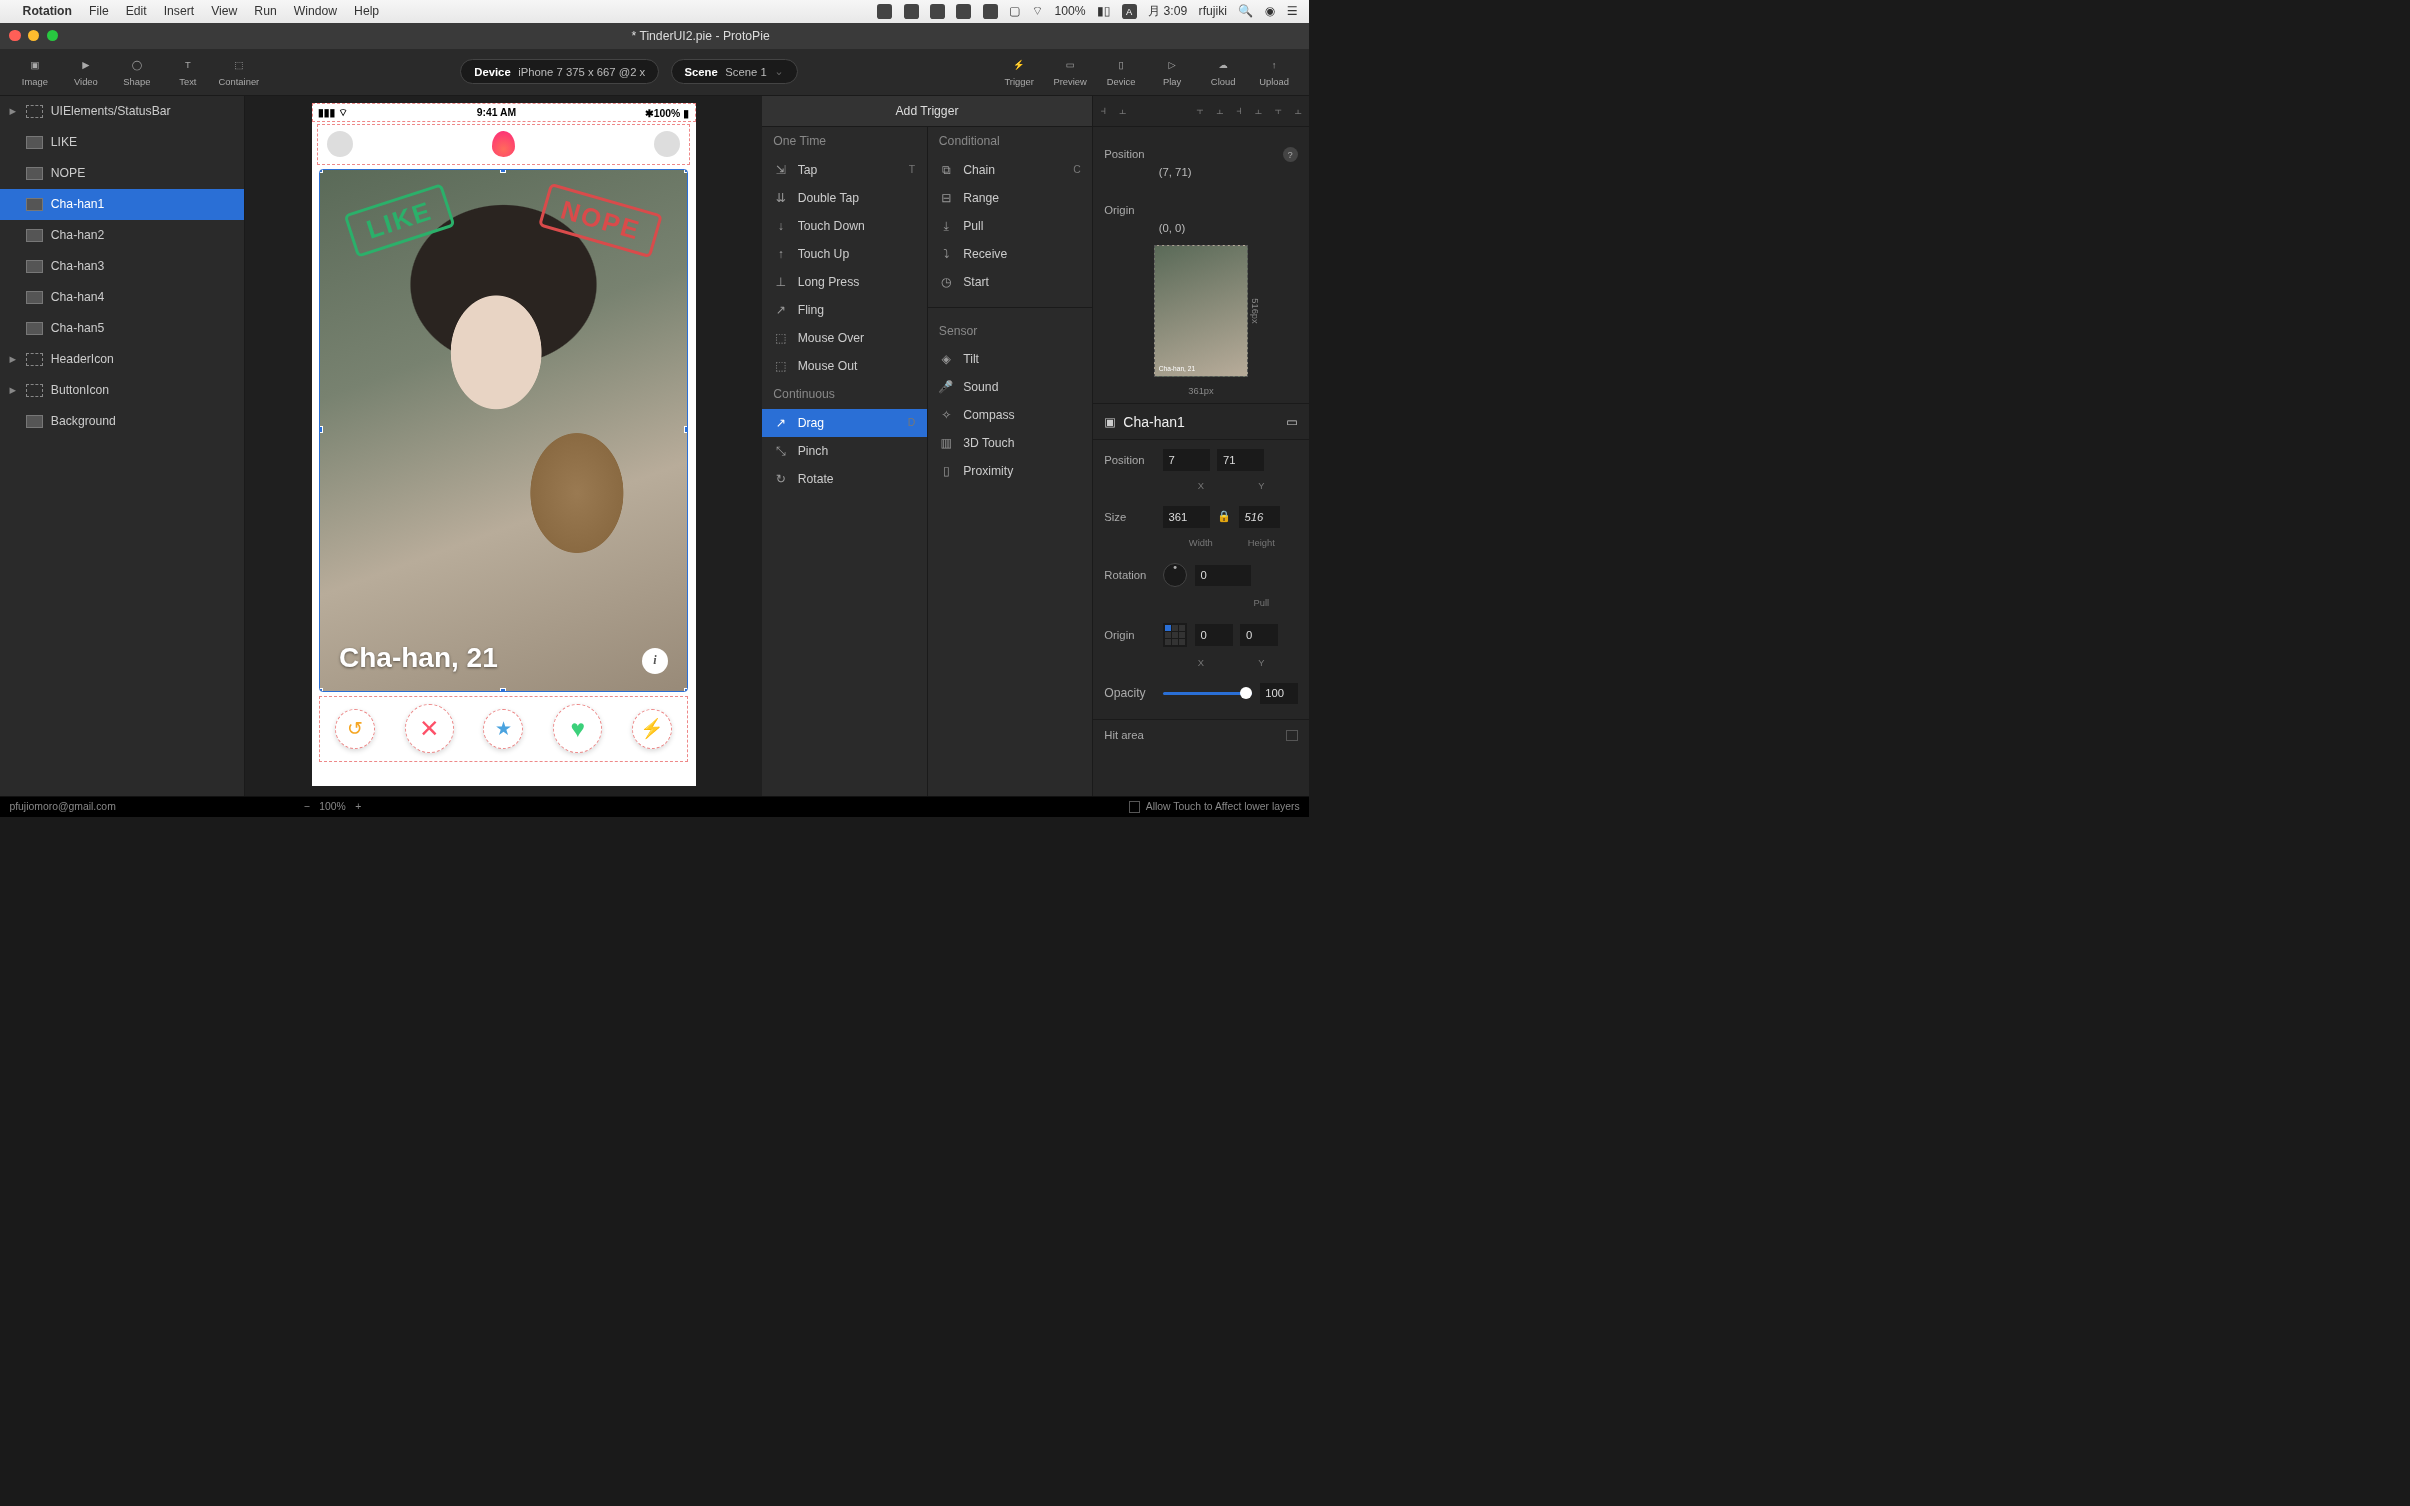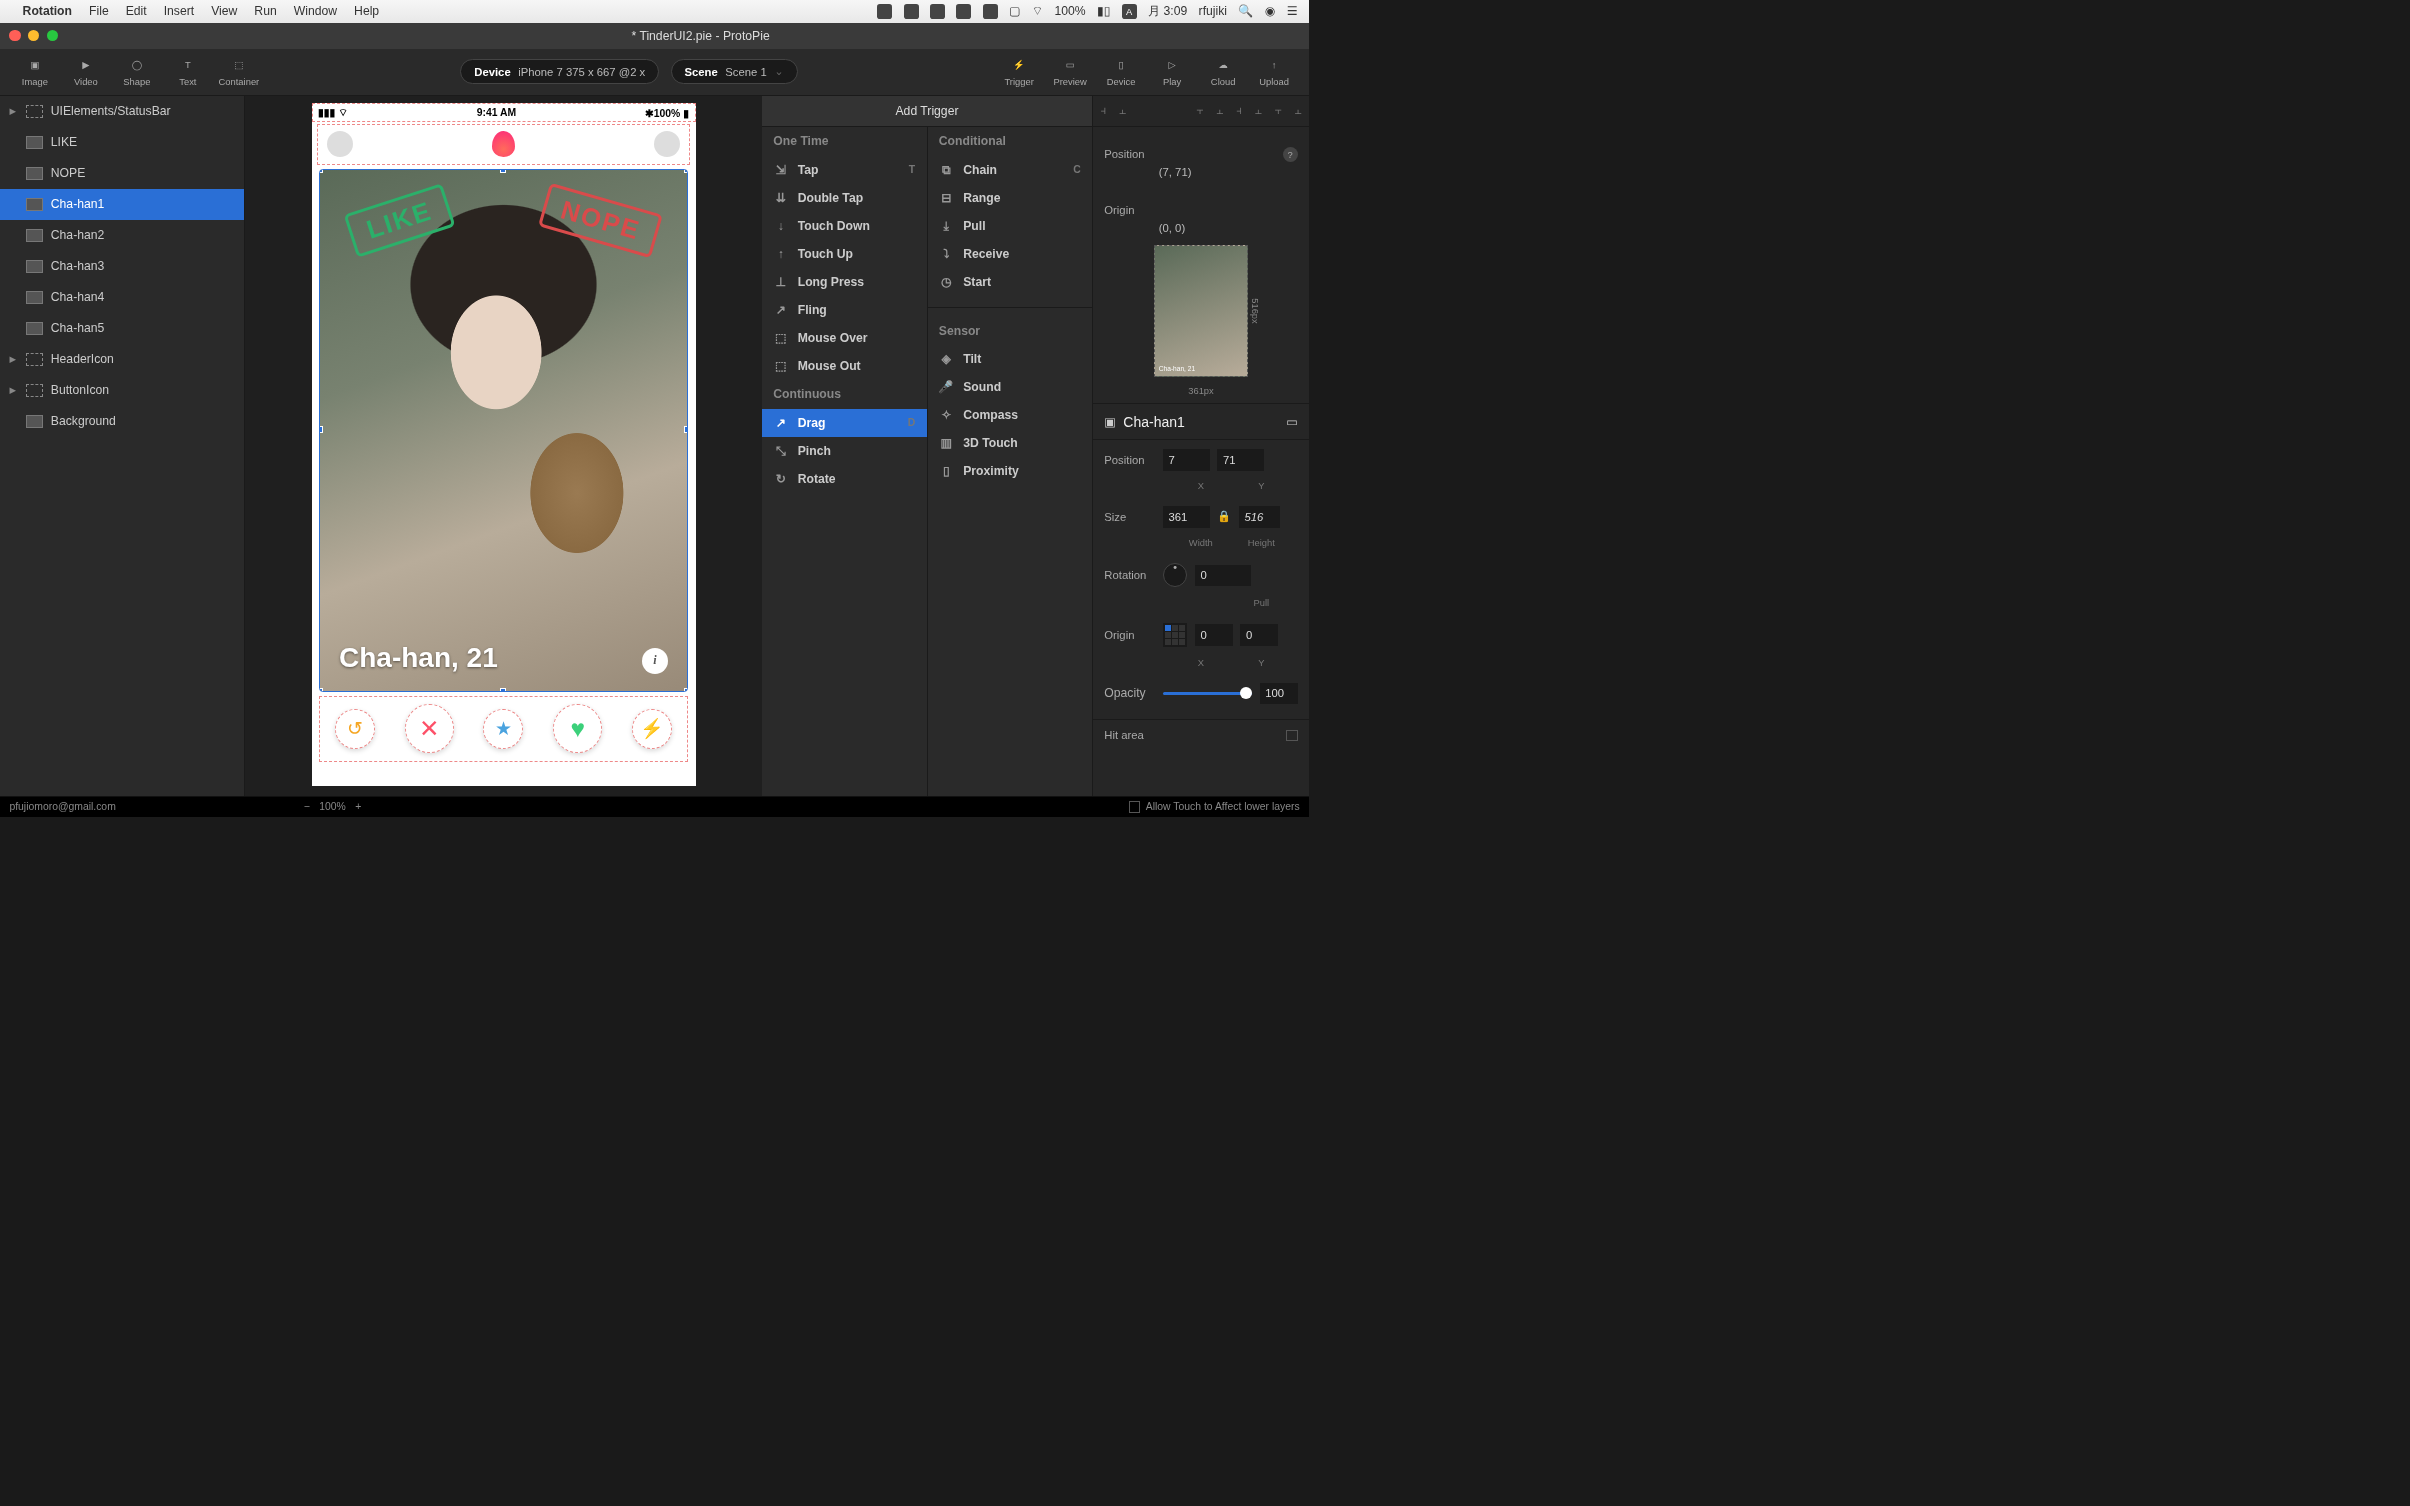--- a/index.html
+++ b/index.html
@@ -62,21 +62,21 @@
 .cardname { position:absolute; bottom:17px; left:19px; color:#fff; font-size:28px; font-weight:600; text-shadow:0 0.9px 2.8px rgba(0,0,0,.5); }
 .infobtn { position:absolute; bottom:17px; right:19px; width:26px; height:26px; border-radius:50%; background:#fff; color:#555; display:flex; align-items:center; justify-content:center; font-weight:700; font-style:italic; font-family:serif; }
 .buttons { height: 66px; margin: 3.8px 7.5px; display:flex; justify-content:space-around; align-items:center; border:0.9px dashed #e88; }
 .cbtn { border-radius:50%; background:#fff; box-shadow:0 1.9px 5.6px rgba(0,0,0,.15); display:flex; align-items:center; justify-content:center; border:0.9px dashed #e88; }
 .cbtn.sm { width:40px; height:40px; font-size:19px; }
 .cbtn.lg { width:49px; height:49px; font-size:24.5px; }
 
 
 .triggers { width: 330px; background: #2a2a2a; display:flex; flex-direction:column; }
 .triggers .hdr { height: 31px; background:#333; display:flex; align-items:center; justify-content:center; color:#ddd; border-bottom:0.9px solid #1a1a1a; }
-.tcols { display:flex; flex:1;font-weight:bold; }
+.tcols { display:flex; flex:1; }
 .tcol { flex:1; }
 .tcol:first-child { border-right:0.9px solid #1a1a1a; }
 .tsec { padding: 7.5px 11.3px; color:#888; font-size:12.2px; }
 .trow { height: 28px; display:flex; align-items:center; padding: 0 11.3px; gap:9.4px; font-size:12.2px; color:#ccc; }
 .trow .sh { margin-left:auto; color:#777; font-size:10.4px; }
 .trow.sel { background:#2a6fd6; color:#fff; }
 .tic { width:15px; height:15px; display:flex; align-items:center; justify-content:center; color:#999; }
 .trow.sel .tic { color:#fff; }
 
 

